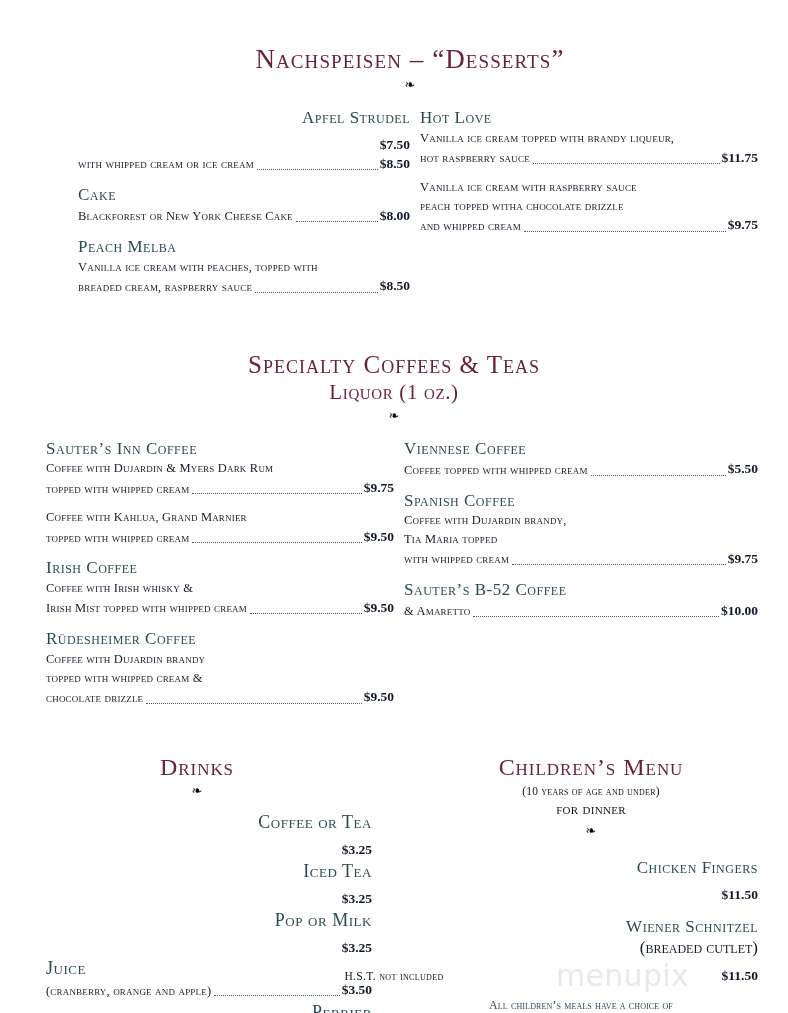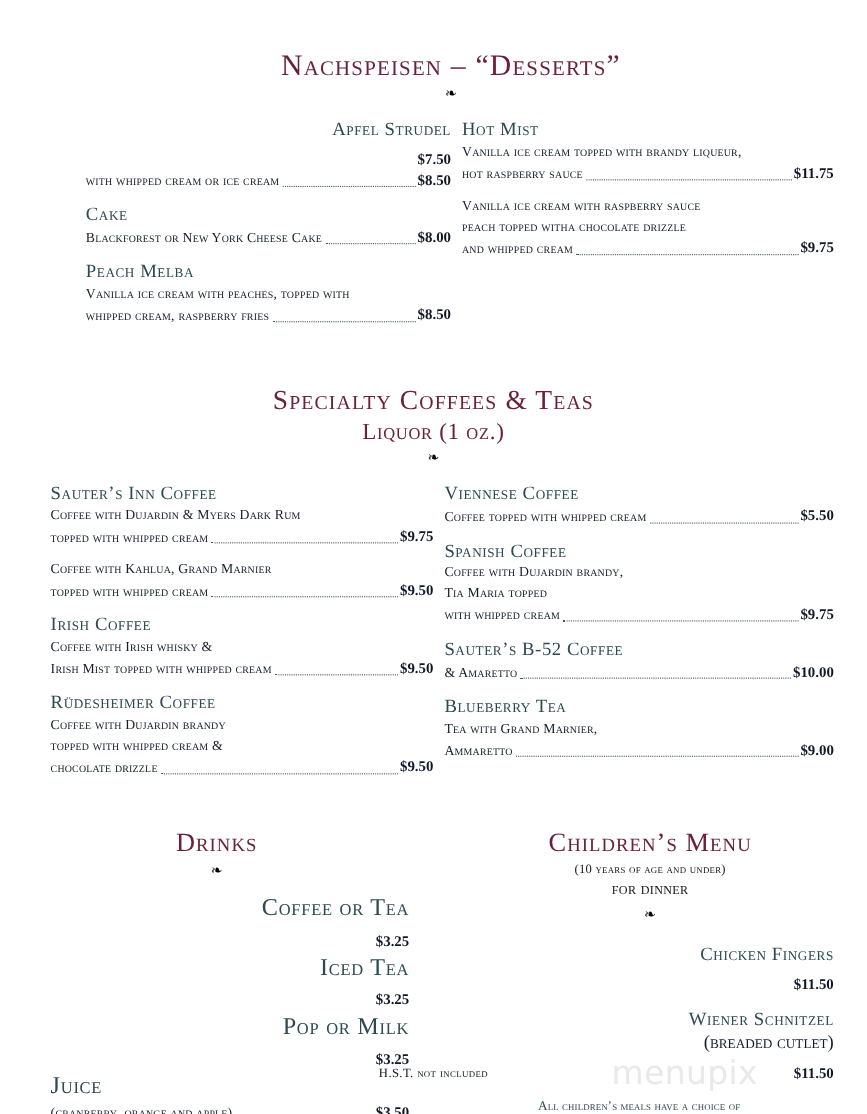--- a/index.html
+++ b/index.html
@@ -130,21 +130,21 @@
     font-variant: small-caps;
     font-size: 17px;
     color: #141c2b;
     margin-left: 6px;
     white-space: nowrap;
   }
 
   
   .drink-row { margin-bottom: 1px; }
   .drinks-block { padding-left: 46px; padding-right: 22px; }
-  .drinks-block .entry-name { font-size: 22px; }
+  .drinks-block .entry-name { font-size: 18px; }
 
   
   .kids-block { padding-left: 10px; padding-right: 30px; }
   .kids-block .nameline { margin-bottom: 12px; }
   .kids-note {
     text-align: center;
     color: #2b4a52;
     font-variant: small-caps;
     font-size: 12px;
     line-height: 1.55;
@@ -213,32 +213,32 @@
             <span class="price">$8.00</span>
           </div>
         </div>
 
         <div class="entry">
           <div class="entry-name">Peach Melba</div>
           <div class="line noprice">
             <span class="txt">Vanilla ice cream with peaches, topped with</span>
           </div>
           <div class="line">
-            <span class="txt">whipped cream, raspberry fries</span>
+            <span class="txt">breaded cream, raspberry sauce</span>
             <span class="leader"></span>
             <span class="price">$8.50</span>
           </div>
         </div>
 
       </div>
 
       <div class="col-right">
 
         <div class="entry">
-          <div class="entry-name">Hot Mist</div>
+          <div class="entry-name">Hot Love</div>
           <div class="line noprice">
             <span class="txt">Vanilla ice cream topped with brandy liqueur,</span>
           </div>
           <div class="line">
             <span class="txt">hot raspberry sauce</span>
             <span class="leader"></span>
             <span class="price">$11.75</span>
           </div>
         </div>
 
@@ -350,31 +350,20 @@
 
         <div class="entry">
           <div class="entry-name">Sauter’s B-52 Coffee</div>
           <div class="line">
             <span class="txt">&amp; Amaretto</span>
             <span class="leader"></span>
             <span class="price">$10.00</span>
           </div>
         </div>
 
-        <div class="entry">
-          <div class="entry-name">Blueberry Tea</div>
-          <div class="line noprice">
-            <span class="txt">Tea with Grand Marnier,</span>
-          </div>
-          <div class="line">
-            <span class="txt">Ammaretto</span>
-            <span class="leader"></span>
-            <span class="price">$9.00</span>
-          </div>
-        </div>
 
       </div>
     </div>
   </div>
 
   <div class="cols blk-bottom">
 
     <div style="width:50%;">
       <div class="section-title title-md">Drinks</div>
       <div class="ornament">❧</div>

